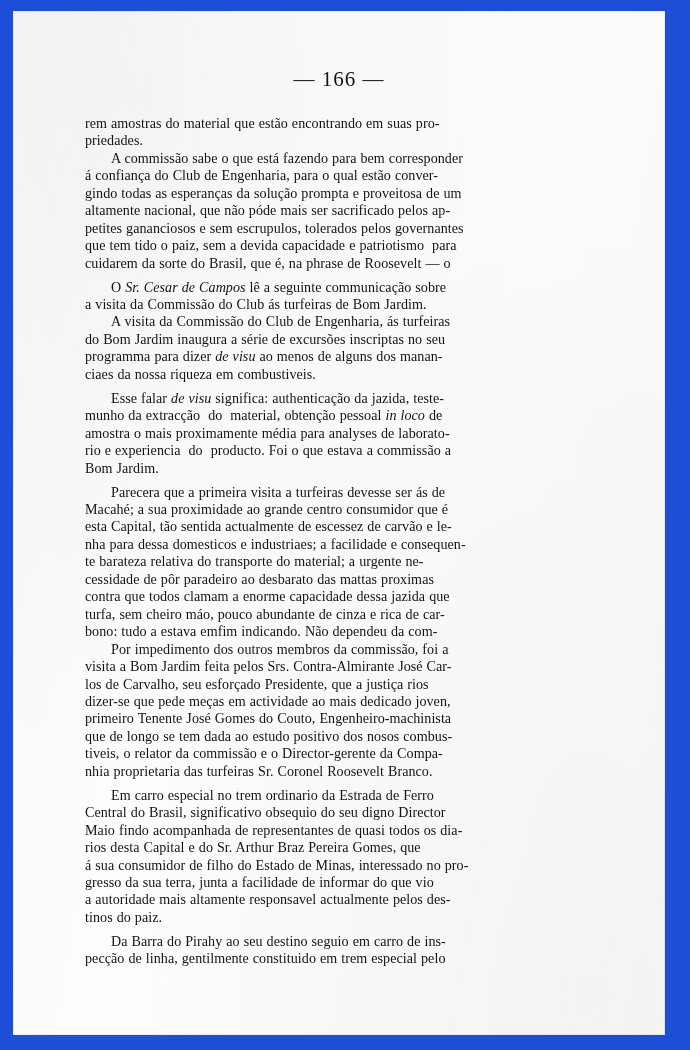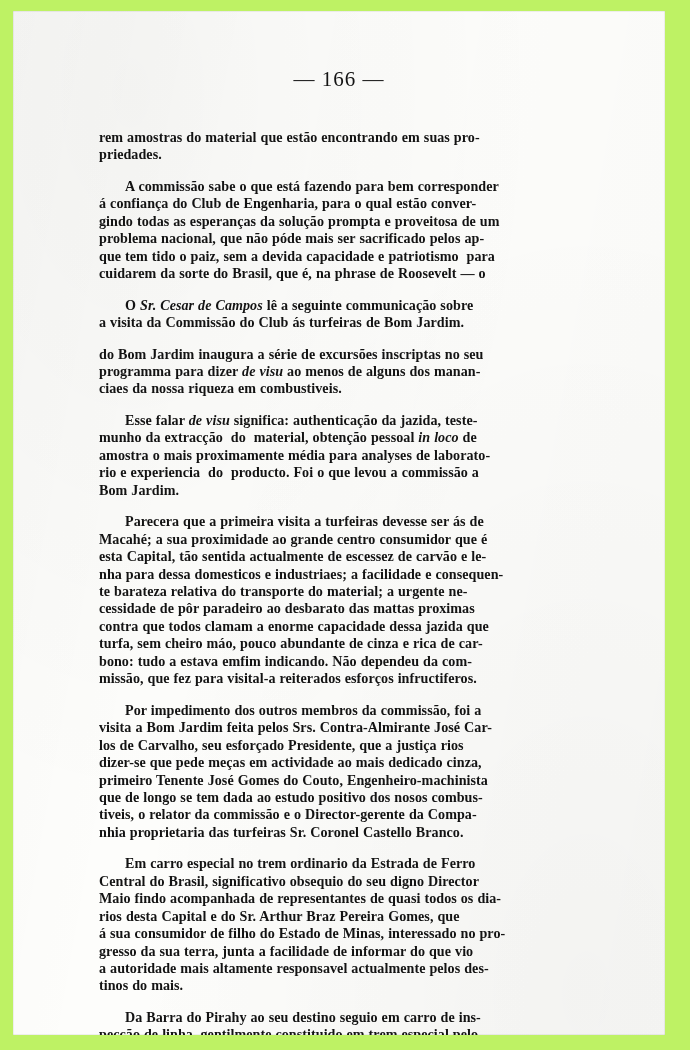--- a/index.html
+++ b/index.html
@@ -14,21 +14,21 @@
     overflow: hidden;
     font-family: "Liberation Serif", "DejaVu Serif", serif;
   }
 
   
   .scan-frame {
     position: absolute;
     top: 0; left: 0;
     width: 690px;
     height: 1050px;
-    background: #bef264;
+    background: #1d4ed8;
   }
 
   .page-sheet {
     position: absolute;
     top: 11px;
     left: 13px;
     width: 652px;
     height: 1024px;
     background: #fdfdfb;
     box-shadow: 0 0 1px #6e6e6e inset;
@@ -65,23 +65,22 @@
     width: 508px;
     font-size: 14.1px;
     line-height: 17.45px;
     color: #131313;
     text-align: left;
     letter-spacing: 0.05px;
     word-spacing: 0.4px;
   }
 
   .para {
-    margin: 14px;
+    margin: 0;
     padding: 0;
-    font-weight: bold;
   }
   .para + .para {
     margin-top: 0px;
   }
   
   .para.gap {
     margin-top: 6.5px;
   }
 
   .line {
@@ -107,71 +106,72 @@
 
     <div class="body-text" id="body-text">
         <p class="para">
           <span class="line">rem amostras do material que estão encontrando em suas pro-</span>
           <span class="line">priedades.</span>
         </p>
         <p class="para">
           <span class="line indent">A commissão sabe o que está fazendo para bem corresponder</span>
           <span class="line">á confiança do Club de Engenharia, para o qual estão conver-</span>
           <span class="line">gindo todas as esperanças da solução prompta e proveitosa de um</span>
-          <span class="line">problema nacional, que não póde mais ser sacrificado pelos ap-</span>
+          <span class="line">altamente nacional, que não póde mais ser sacrificado pelos ap-</span>
+          <span class="line">petites gananciosos e sem escrupulos, tolerados pelos governantes</span>
           <span class="line">que tem tido o paiz, sem a devida capacidade e patriotismo  para</span>
           <span class="line">cuidarem da sorte do Brasil, que é, na phrase de Roosevelt — o</span>
         </p>
         <p class="para gap">
           <span class="line indent">O <span class="it">Sr. Cesar de Campos</span> lê a seguinte communicação sobre</span>
           <span class="line">a visita da Commissão do Club ás turfeiras de Bom Jardim.</span>
         </p>
         <p class="para">
+          <span class="line indent">A visita da Commissão do Club de Engenharia, ás turfeiras</span>
           <span class="line">do Bom Jardim inaugura a série de excursões inscriptas no seu</span>
           <span class="line">programma para dizer <span class="it">de visu</span> ao menos de alguns dos manan-</span>
           <span class="line">ciaes da nossa riqueza em combustiveis.</span>
         </p>
         <p class="para gap">
           <span class="line indent">Esse falar <span class="it">de visu</span> significa: authenticação da jazida, teste-</span>
           <span class="line">munho da extracção  do  material, obtenção pessoal <span class="it">in loco</span> de</span>
           <span class="line">amostra o mais proximamente média para analyses de laborato-</span>
-          <span class="line">rio e experiencia  do  producto. Foi o que levou a commissão a</span>
+          <span class="line">rio e experiencia  do  producto. Foi o que estava a commissão a</span>
           <span class="line">Bom Jardim.</span>
         </p>
         <p class="para gap">
           <span class="line indent">Parecera que a primeira visita a turfeiras devesse ser ás de</span>
           <span class="line">Macahé; a sua proximidade ao grande centro consumidor que é</span>
           <span class="line">esta Capital, tão sentida actualmente de escessez de carvão e le-</span>
           <span class="line">nha para dessa domesticos e industriaes; a facilidade e consequen-</span>
           <span class="line">te barateza relativa do transporte do material; a urgente ne-</span>
           <span class="line">cessidade de pôr paradeiro ao desbarato das mattas proximas</span>
           <span class="line">contra que todos clamam a enorme capacidade dessa jazida que</span>
           <span class="line">turfa, sem cheiro máo, pouco abundante de cinza e rica de car-</span>
           <span class="line">bono: tudo a estava emfim indicando. Não dependeu da com-</span>
-          <span class="line">missão, que fez para visital-a reiterados esforços infructiferos.</span>
         </p>
         <p class="para">
           <span class="line indent">Por impedimento dos outros membros da commissão, foi a</span>
           <span class="line">visita a Bom Jardim feita pelos Srs. Contra-Almirante José Car-</span>
           <span class="line">los de Carvalho, seu esforçado Presidente, que a justiça rios</span>
-          <span class="line">dizer-se que pede meças em actividade ao mais dedicado cinza,</span>
+          <span class="line">dizer-se que pede meças em actividade ao mais dedicado joven,</span>
           <span class="line">primeiro Tenente José Gomes do Couto, Engenheiro-machinista</span>
           <span class="line">que de longo se tem dada ao estudo positivo dos nosos combus-</span>
           <span class="line">tiveis, o relator da commissão e o Director-gerente da Compa-</span>
-          <span class="line">nhia proprietaria das turfeiras Sr. Coronel Castello Branco.</span>
+          <span class="line">nhia proprietaria das turfeiras Sr. Coronel Roosevelt Branco.</span>
         </p>
         <p class="para gap">
           <span class="line indent">Em carro especial no trem ordinario da Estrada de Ferro</span>
           <span class="line">Central do Brasil, significativo obsequio do seu digno Director</span>
           <span class="line">Maio findo acompanhada de representantes de quasi todos os dia-</span>
           <span class="line">rios desta Capital e do Sr. Arthur Braz Pereira Gomes, que</span>
           <span class="line">á sua consumidor de filho do Estado de Minas, interessado no pro-</span>
           <span class="line">gresso da sua terra, junta a facilidade de informar do que vio</span>
           <span class="line">a autoridade mais altamente responsavel actualmente pelos des-</span>
-          <span class="line">tinos do mais.</span>
+          <span class="line">tinos do paiz.</span>
         </p>
         <p class="para gap">
           <span class="line indent">Da Barra do Pirahy ao seu destino seguio em carro de ins-</span>
           <span class="line">pecção de linha, gentilmente constituido em trem especial pelo</span>
         </p>
       </div>
   </div>
 </div>
 
 </body></html>

